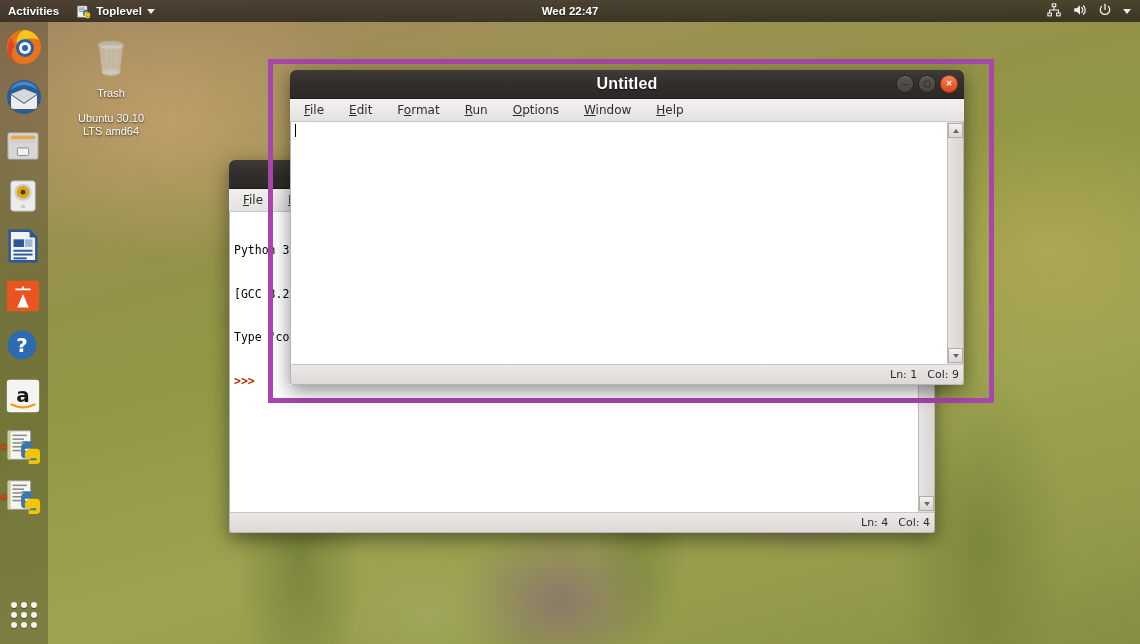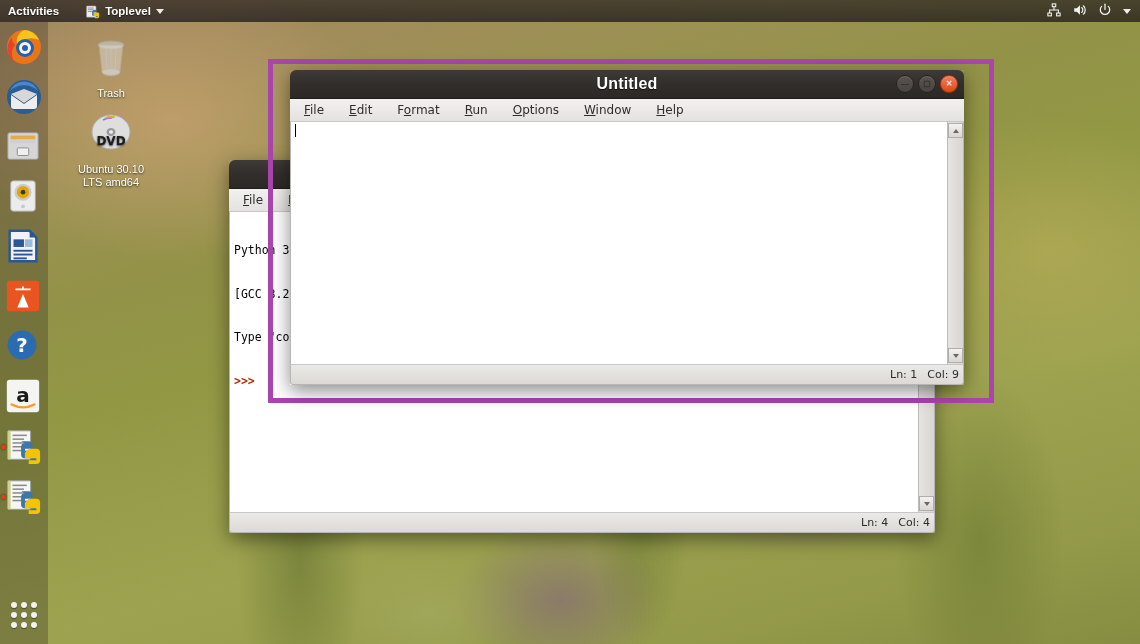--- a/index.html
+++ b/index.html
@@ -61,21 +61,20 @@
     font-size: 11.5px;
     font-weight: bold;
     display: flex;
     align-items: center;
     z-index: 900;
   }
   .topbar-left {
     display: flex;
     align-items: center;
     height: 16px;
-    gap: 9px;
   }
   .activities {
     padding: 0 10px 0 8px;
     line-height: 22px;
     color: #ffffff;
     text-shadow: 0 1px 1px rgba(0,0,0,0.6);
     white-space: nowrap;
   }
   .app-menu {
     display: flex;
@@ -392,20 +391,21 @@
             <rect x="2" y="7" width="7" height="0.9" fill="#7a7a7a"></rect>
             <path d="M7 5.5 h3.2 a1.6 1.6 0 0 1 1.6 1.6 v1.6 h-3.2 v0.8 h4.8 a1.6 1.6 0 0 1 1.6 1.6 v1.6 a1.6 1.6 0 0 1 -1.6 1.6 h-1.6 v-1.6 h-3.2 a1.6 1.6 0 0 1 -1.6 -1.6 v-3.2 a1.6 1.6 0 0 1 1.6 -1.6 z" fill="#3d76ab"></path>
             <path d="M10.2 8.7 h3.2 a1.6 1.6 0 0 1 1.6 1.6 v3.2 a1.6 1.6 0 0 1 -1.6 1.6 h-3.2 v-1.6 h3.2 v-0.8 h-4.8 v-2.4 z" fill="#f2c500"></path>
           </svg>
         </span>
         <span class="label">Toplevel</span>
         <span class="caret-dn"></span>
       </div>
     </div>
 
+    <div class="topbar-center">Wed 22:47</div>
 
     <div class="topbar-right">
       <span class="tb-icon">
         <svg width="14" height="14" viewBox="0 0 16 16">
           <rect x="6" y="1" width="4" height="3.2" fill="none" stroke="#fff" stroke-width="1.2"></rect>
           <rect x="1" y="11.5" width="4" height="3.2" fill="none" stroke="#fff" stroke-width="1.2"></rect>
           <rect x="11" y="11.5" width="4" height="3.2" fill="none" stroke="#fff" stroke-width="1.2"></rect>
           <path d="M8 4.2 V8 M3 11.5 V8 H13 V11.5" fill="none" stroke="#fff" stroke-width="1.2"></path>
         </svg>
       </span>
@@ -573,31 +573,20 @@
         <ellipse cx="24" cy="13" rx="13" ry="4" fill="#cfcfcf" opacity="0.55" stroke="#b4b4b4"></ellipse>
         <path d="M12 13 L15 40 a9 4 0 0 0 18 0 L36 13 z" fill="#e2e2e2" opacity="0.45" stroke="#bdbdbd"></path>
         <ellipse cx="24" cy="40" rx="9" ry="3" fill="#d5d5d5" opacity="0.5"></ellipse>
         <path d="M19 17 L20 38 M24 17 L24 38 M29 17 L28 38" stroke="#c6c6c6" stroke-width="1" opacity="0.6" fill="none"></path>
       </svg>
     </span>
     <span>Trash</span>
   </div>
 
   <div class="desk-icon" style="left:68px; top:112px;">
-    <span class="glyph">
-      <svg width="48" height="44" viewBox="0 0 48 44">
-        <ellipse cx="24" cy="20" rx="19" ry="17" fill="#dedede" stroke="#b0b0b0"></ellipse>
-        <ellipse cx="24" cy="20" rx="4.5" ry="4" fill="#9a9a9a"></ellipse>
-        <ellipse cx="24" cy="20" rx="2" ry="1.8" fill="#f0f0f0"></ellipse>
-        <path d="M16 8 a14 12 0 0 1 9 -2" stroke="#c060c0" stroke-width="1.6" fill="none"></path>
-        <path d="M18 6.5 a14 12 0 0 1 9 -1" stroke="#60b0e0" stroke-width="1.4" fill="none"></path>
-        <path d="M20 5 a14 12 0 0 1 8 0" stroke="#e0b040" stroke-width="1.4" fill="none"></path>
-        <text x="24" y="33" font-size="12" font-weight="bold" fill="#1d1d1d" text-anchor="middle" font-family="DejaVu Sans, sans-serif">DVD</text>
-      </svg>
-    </span>
     <span>Ubuntu 30.10 LTS amd64</span>
   </div>
 
   <div class="win" id="shell-window">
     <div class="win-titlebar">
       <div class="win-title">Python 3.6.7 Shell</div>
       <div class="win-buttons">
         <div class="wb">
             <span>—</span>
           </div>

